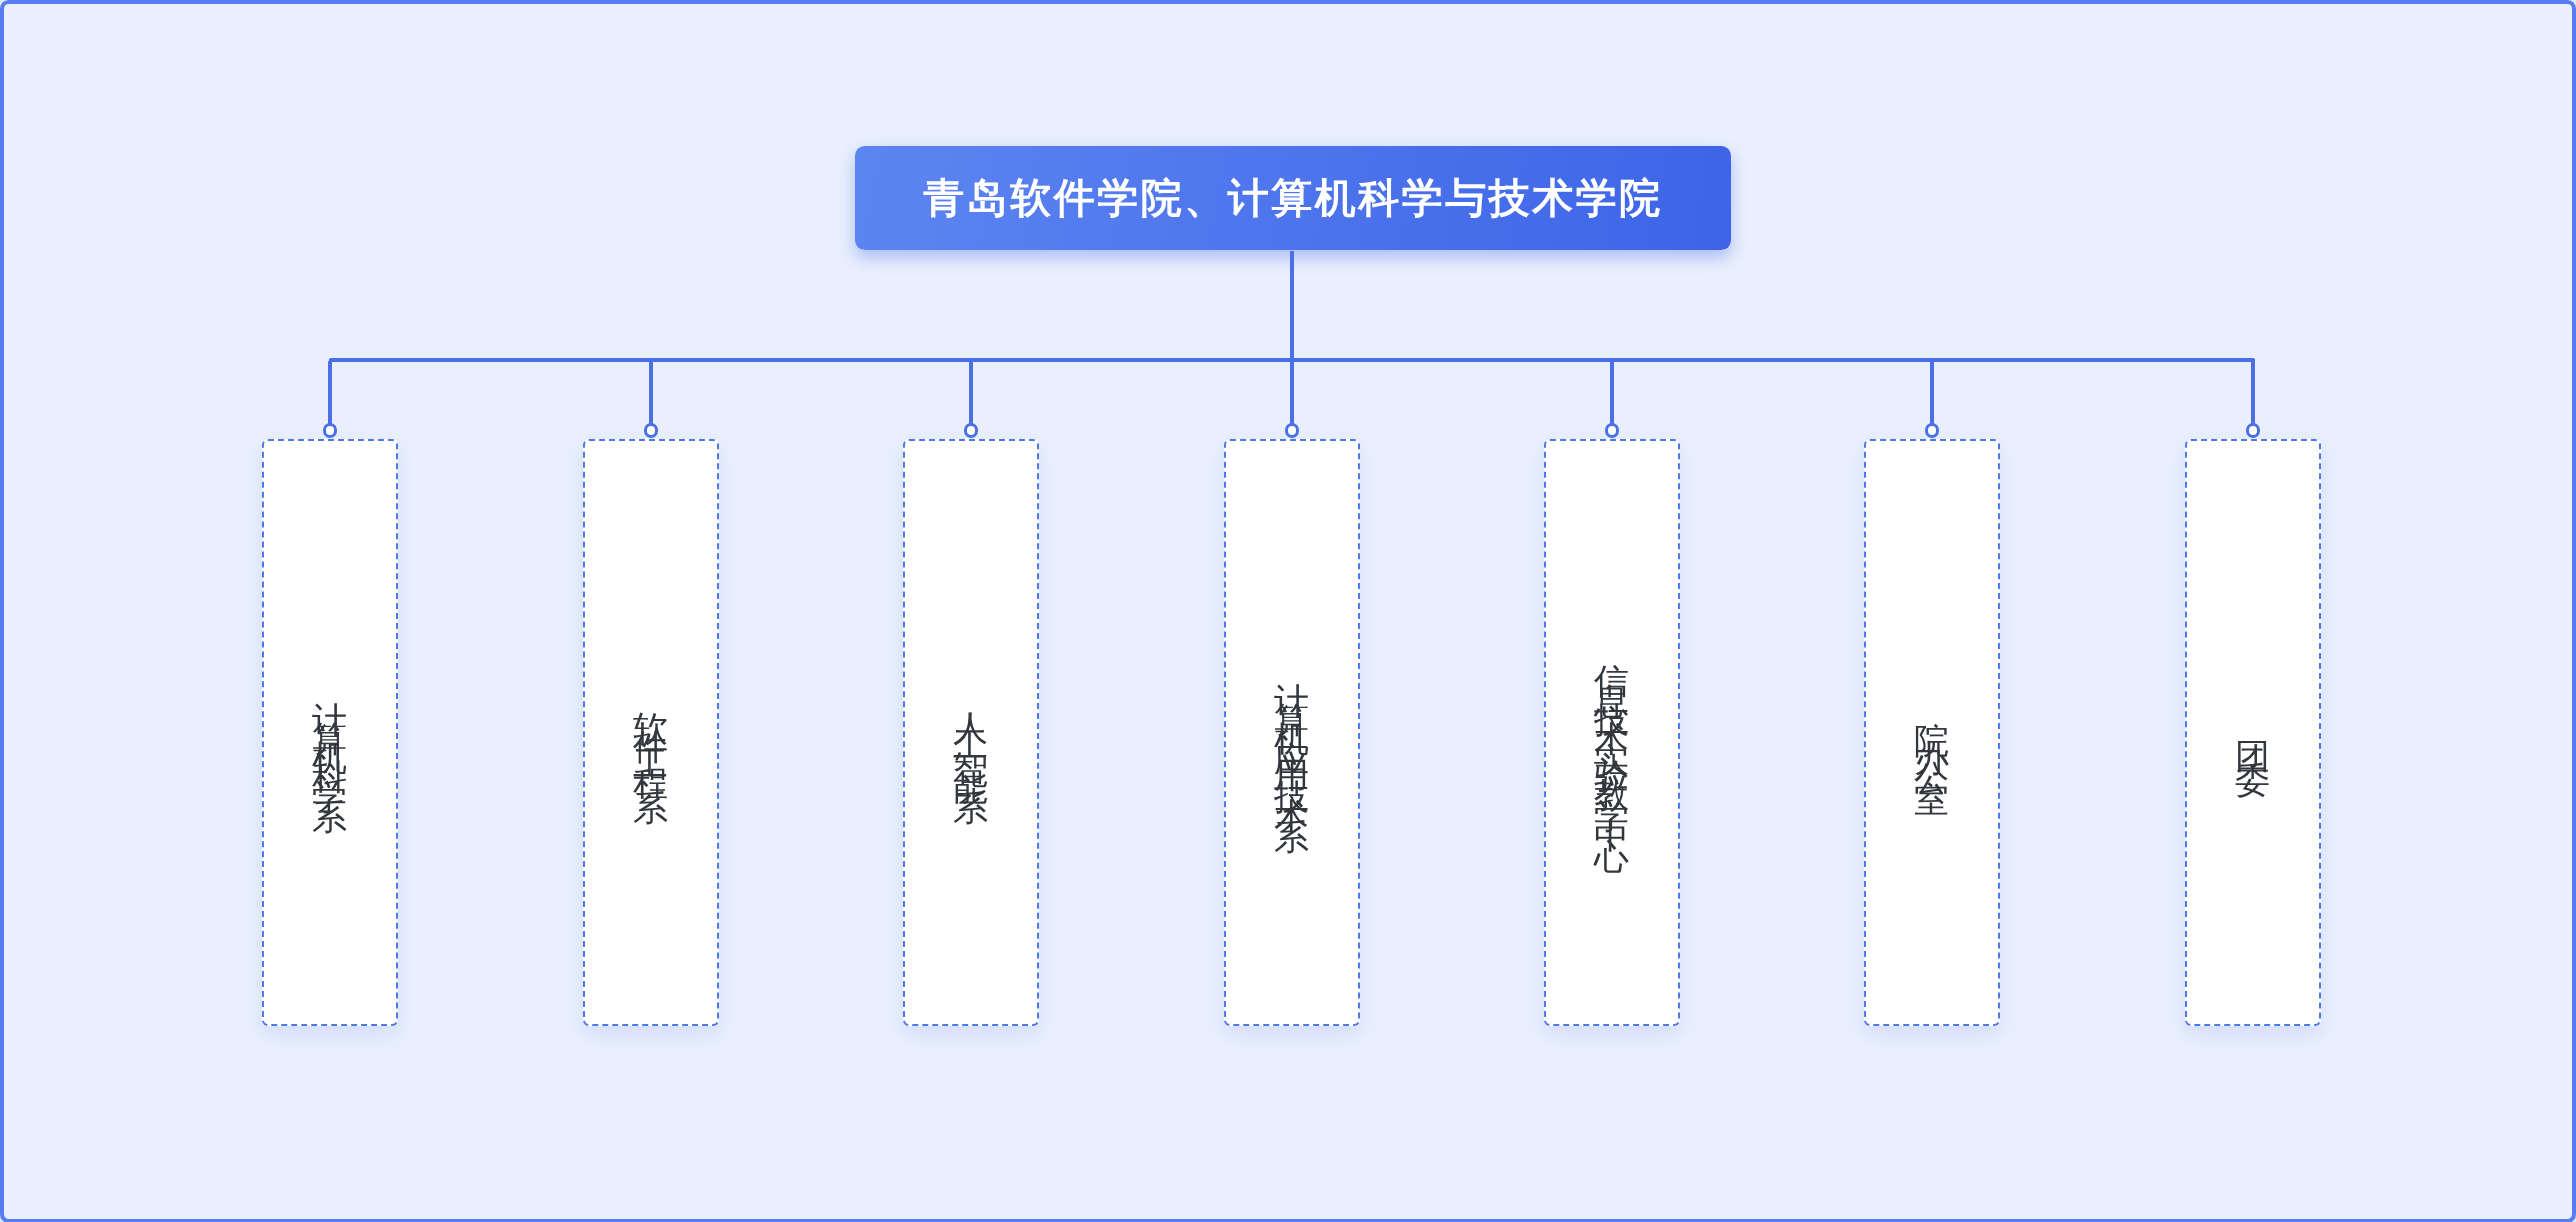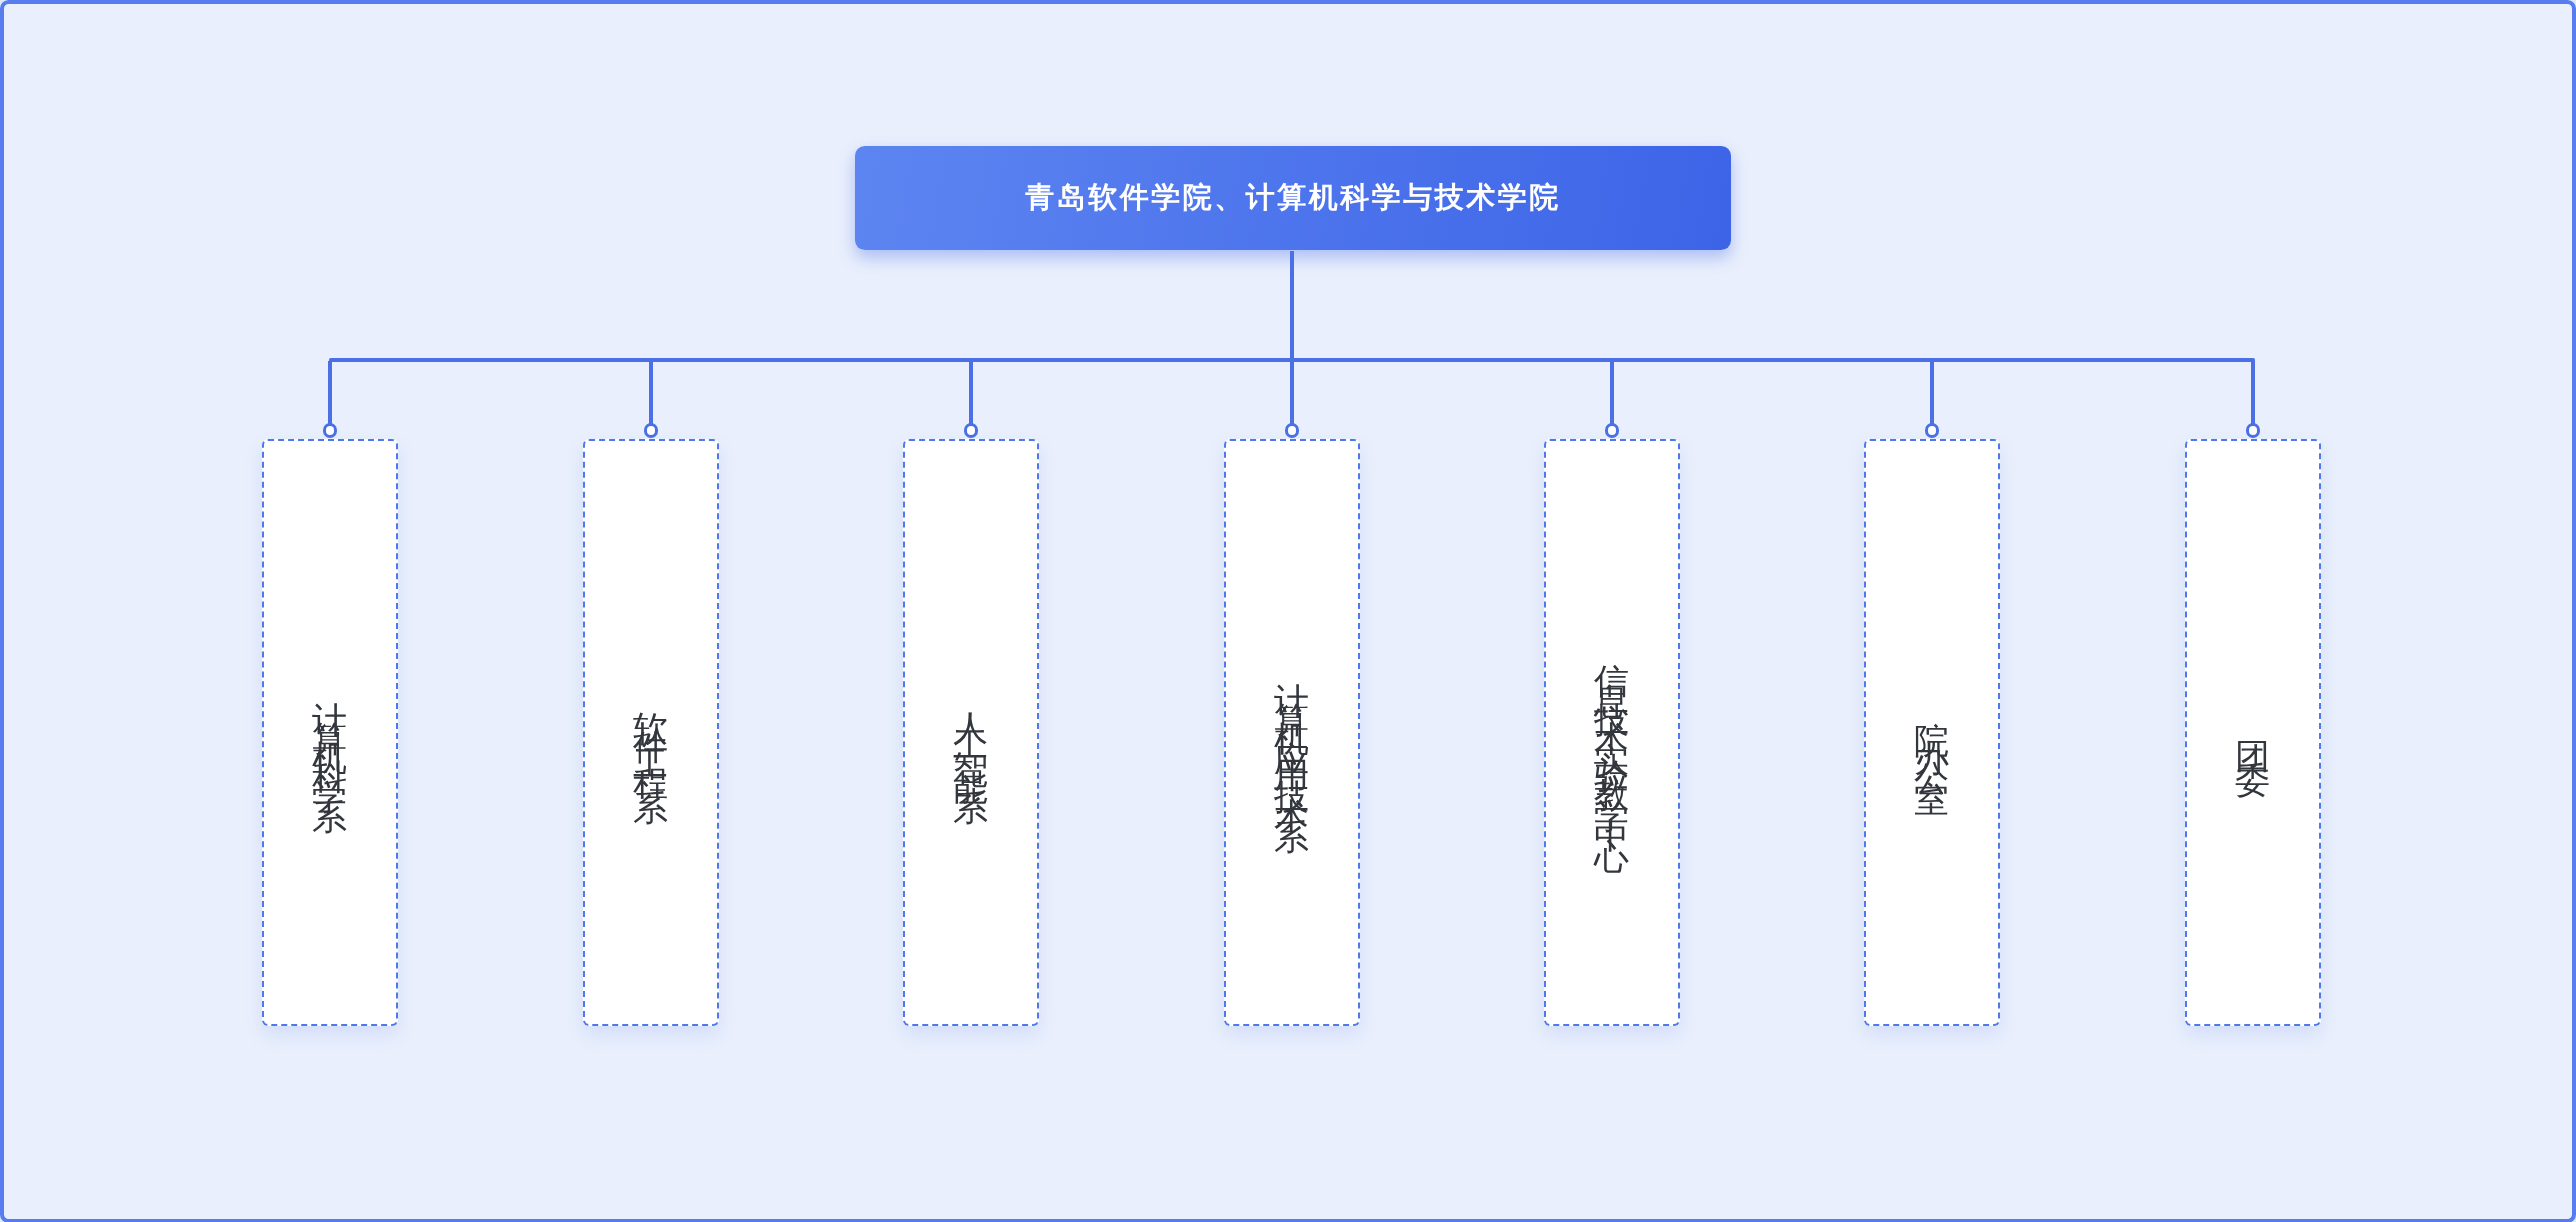--- a/index.html
+++ b/index.html
@@ -21,21 +21,21 @@
     position: absolute;
     left: 851px; top: 142px;
     width: 876px; height: 104px;
     background: linear-gradient(100deg, #5d85f1 0%, #3d64e7 100%);
     border-radius: 9.8px;
     display: flex; align-items: center; justify-content: center;
     box-shadow: 0 7.4px 16px rgba(61, 100, 231, 0.35);
   }
   .root-label {
     color: #ffffff;
-    font-size: 29px;
+    font-size: 41px;
     font-weight: 700;
     letter-spacing: 2.5px;
     white-space: nowrap;
   }
 
   
   .stem {
     position: absolute;
     left: 1286px; top: 247px;
     width: 3.7px; height: 108px;

